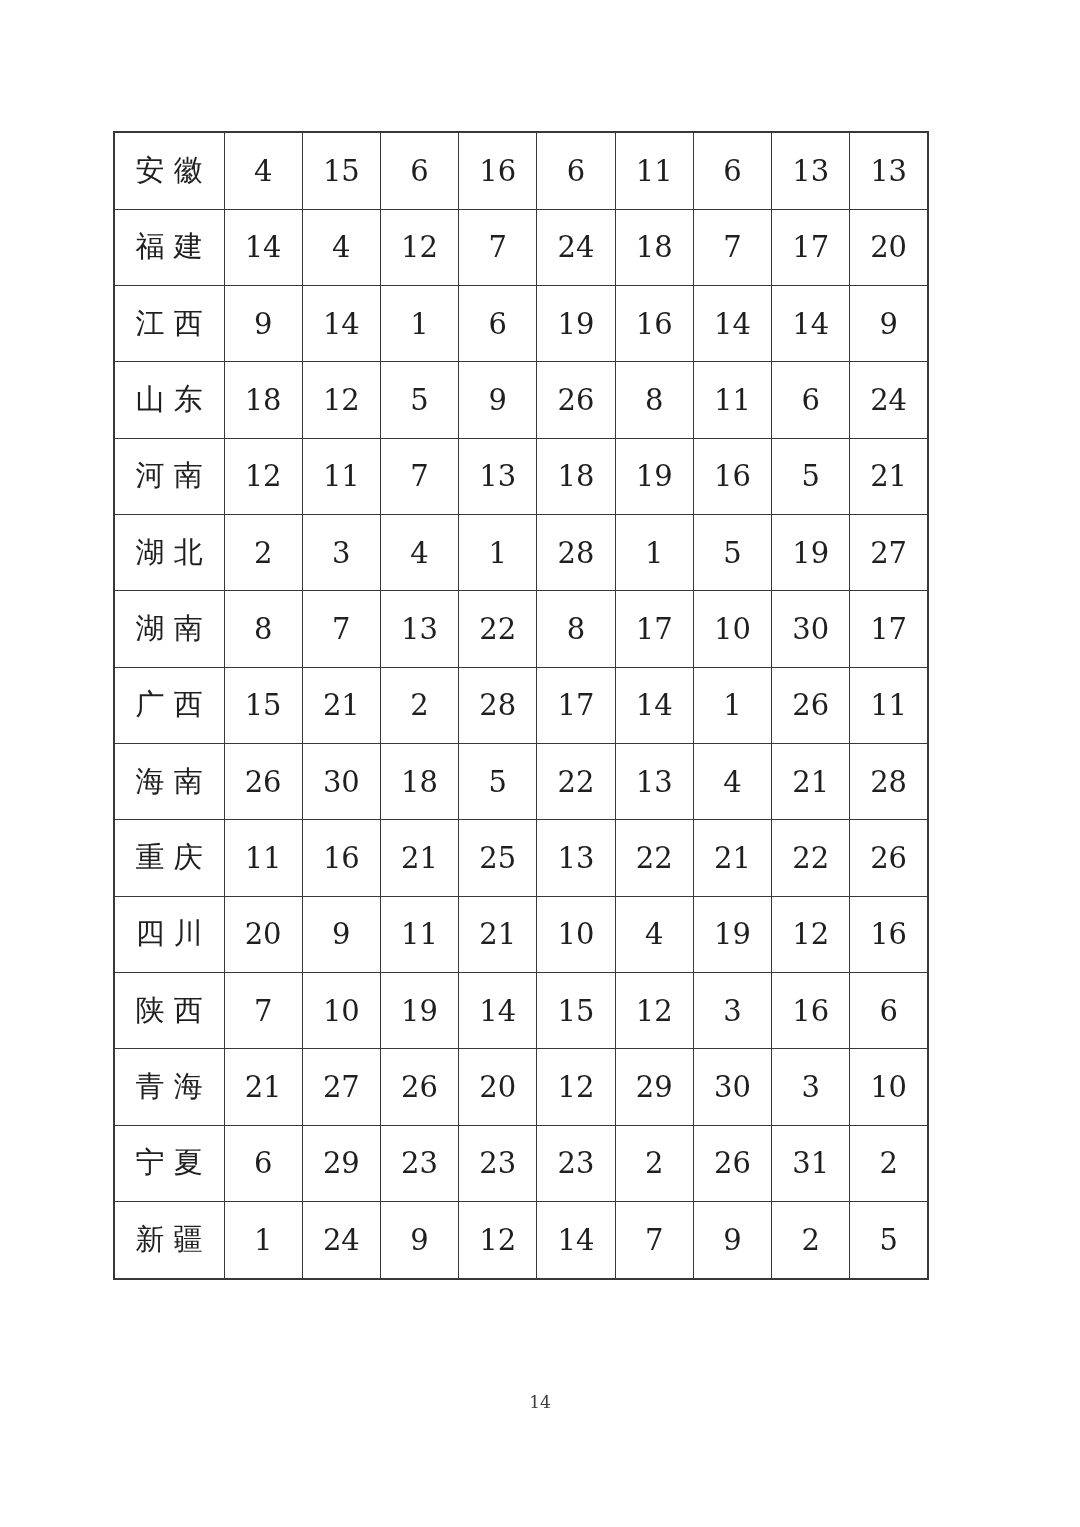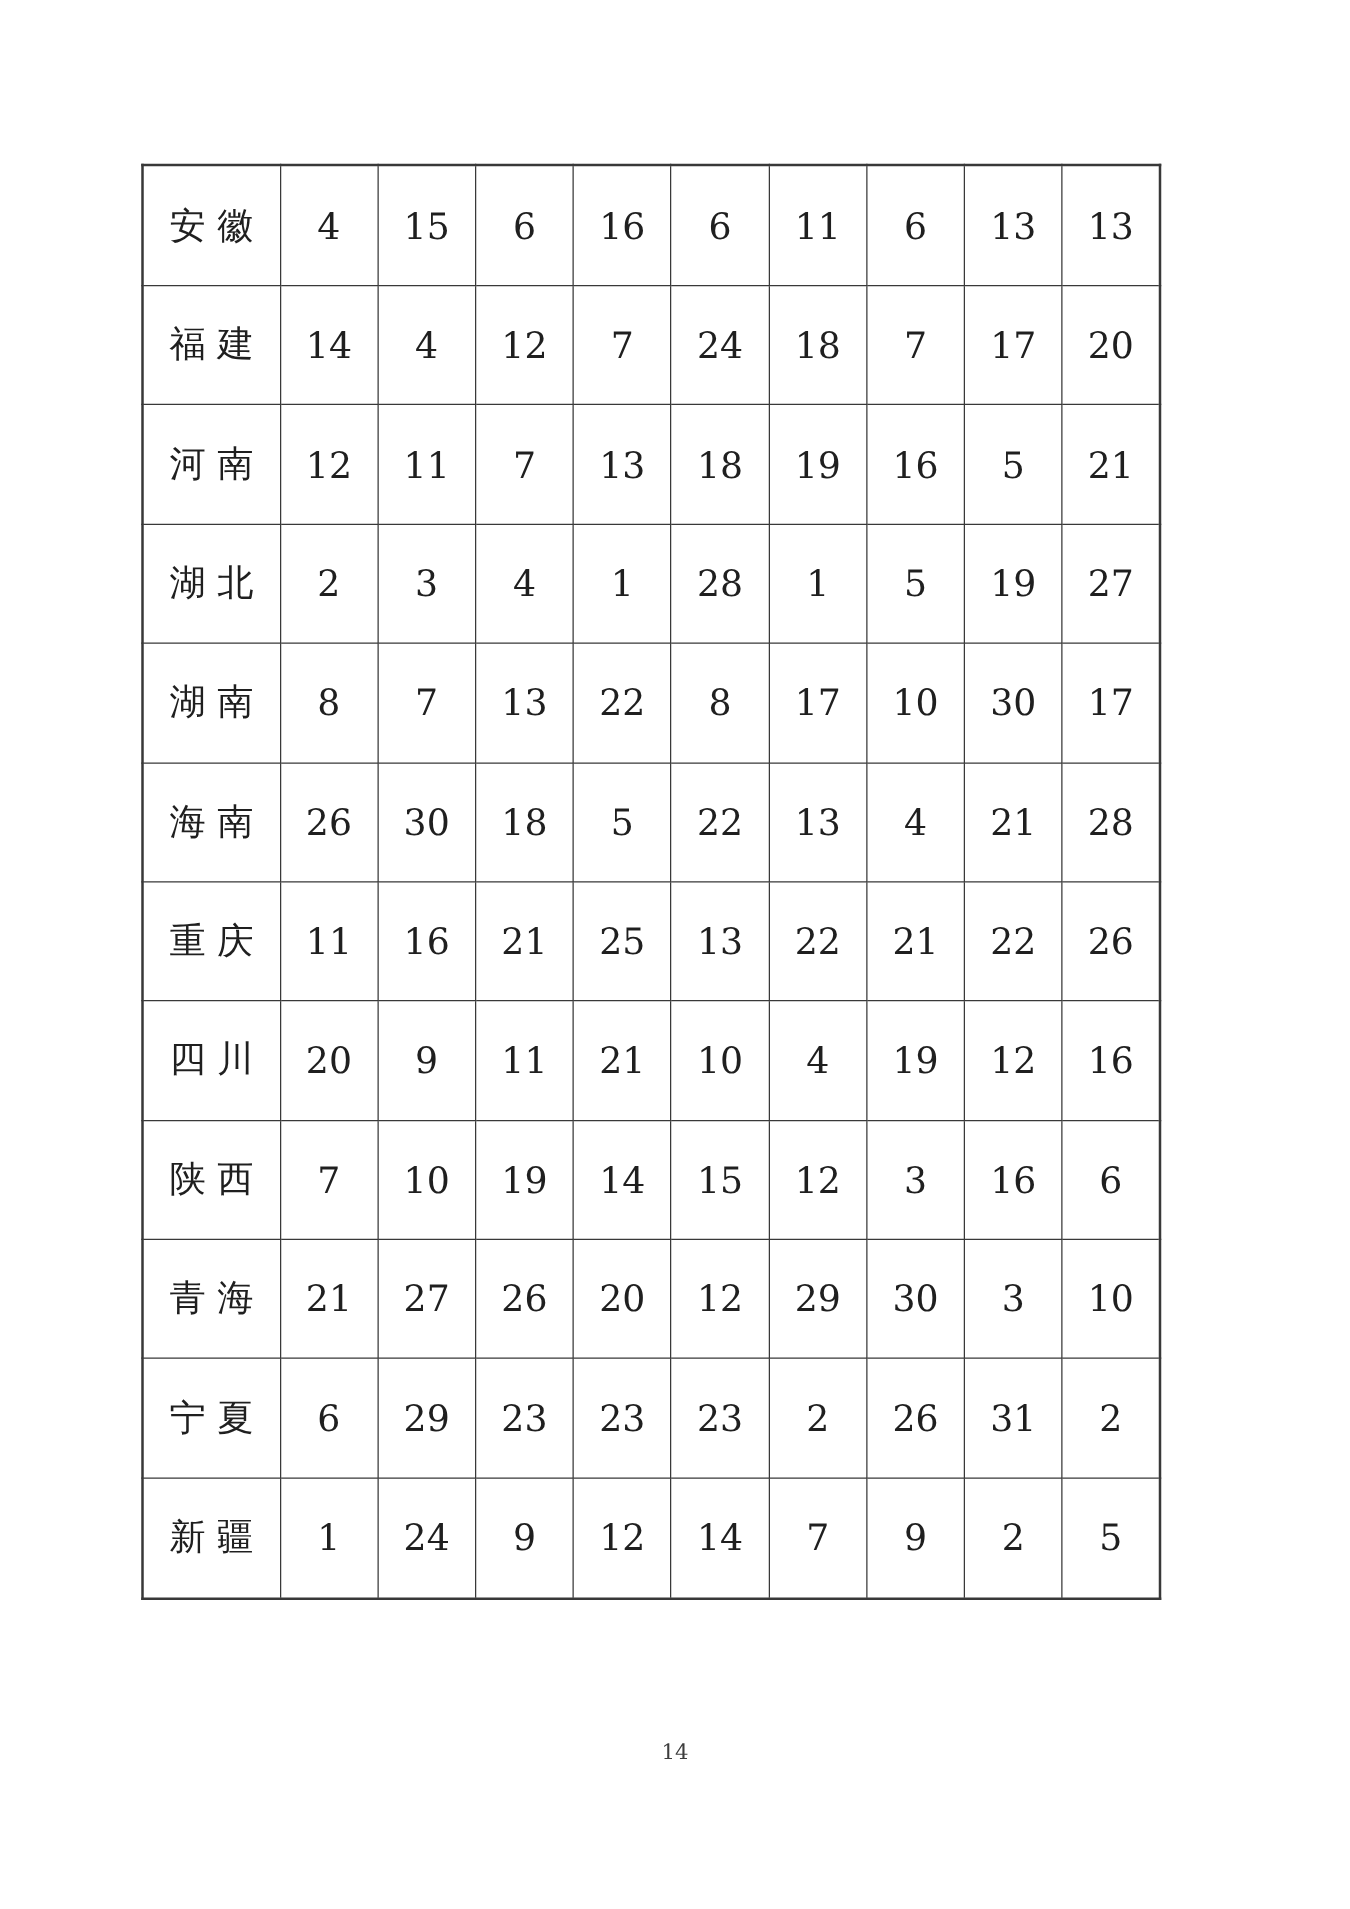--- a/index.html
+++ b/index.html
@@ -89,20 +89,44 @@
           <td>4</td>
           <td>12</td>
           <td>7</td>
           <td>24</td>
           <td>18</td>
           <td>7</td>
           <td>17</td>
           <td>20</td>
         </tr>
         <tr>
+          <td class="province-cell">江西</td>
+          <td>9</td>
+          <td>14</td>
+          <td>1</td>
+          <td>6</td>
+          <td>19</td>
+          <td>16</td>
+          <td>14</td>
+          <td>14</td>
+          <td>9</td>
+        </tr>
+        <tr>
+          <td class="province-cell">山东</td>
+          <td>18</td>
+          <td>12</td>
+          <td>5</td>
+          <td>9</td>
+          <td>26</td>
+          <td>8</td>
+          <td>11</td>
+          <td>6</td>
+          <td>24</td>
+        </tr>
+        <tr>
           <td class="province-cell">河南</td>
           <td>12</td>
           <td>11</td>
           <td>7</td>
           <td>13</td>
           <td>18</td>
           <td>19</td>
           <td>16</td>
           <td>5</td>
           <td>21</td>
@@ -123,20 +147,32 @@
           <td class="province-cell">湖南</td>
           <td>8</td>
           <td>7</td>
           <td>13</td>
           <td>22</td>
           <td>8</td>
           <td>17</td>
           <td>10</td>
           <td>30</td>
           <td>17</td>
+        </tr>
+        <tr>
+          <td class="province-cell">广西</td>
+          <td>15</td>
+          <td>21</td>
+          <td>2</td>
+          <td>28</td>
+          <td>17</td>
+          <td>14</td>
+          <td>1</td>
+          <td>26</td>
+          <td>11</td>
         </tr>
         <tr>
           <td class="province-cell">海南</td>
           <td>26</td>
           <td>30</td>
           <td>18</td>
           <td>5</td>
           <td>22</td>
           <td>13</td>
           <td>4</td>

